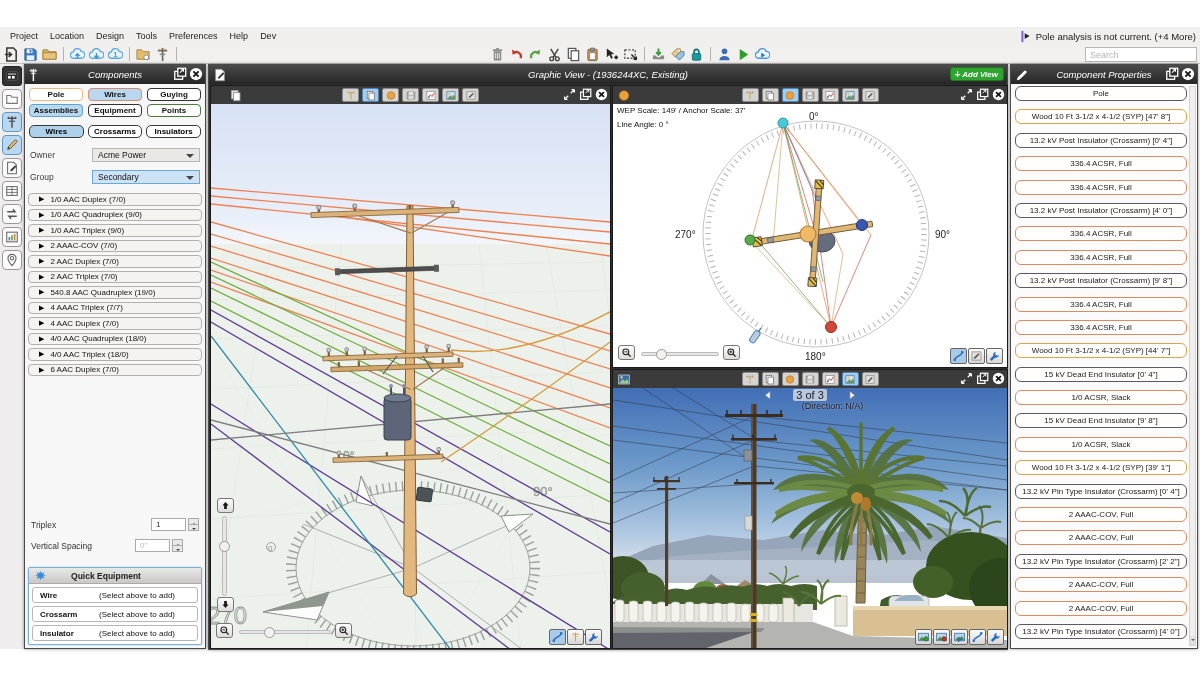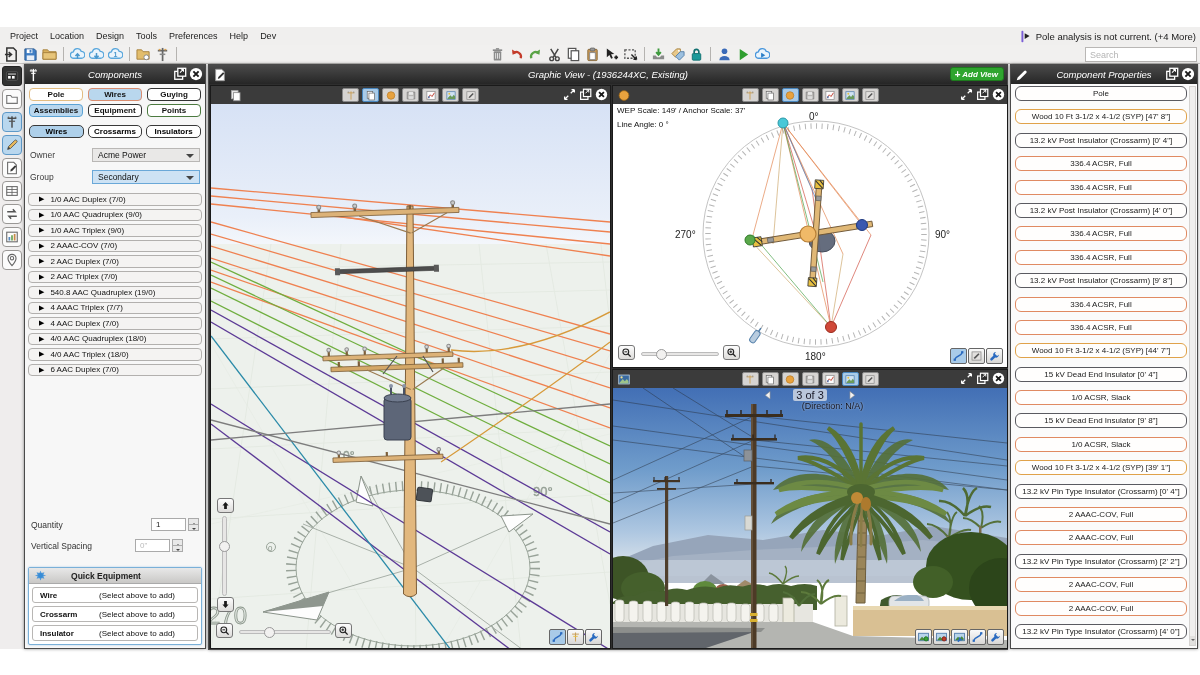--- a/index.html
+++ b/index.html
@@ -502,21 +502,21 @@
           <div class="wire-item">
           <span class="arr">▶</span>
           <span>4/0 AAC Triplex (18/0)</span>
           </div>
           <div class="wire-item">
           <span class="arr">▶</span>
           <span>6 AAC Duplex (7/0)</span>
           </div>
         </div>
       <div class="spin-row" style="position:absolute;left:0;right:0;bottom:115px;">
-        <span class="lbl">Quantity</span>
+        <span class="lbl">Triplex</span>
         <span class="spin">
           <span class="box">
               <span class="val">1</span>
             </span>
           <span class="btns">
               <span class="up"></span>
               <span class="dn"></span>
             </span>
         </span>
       </div>

